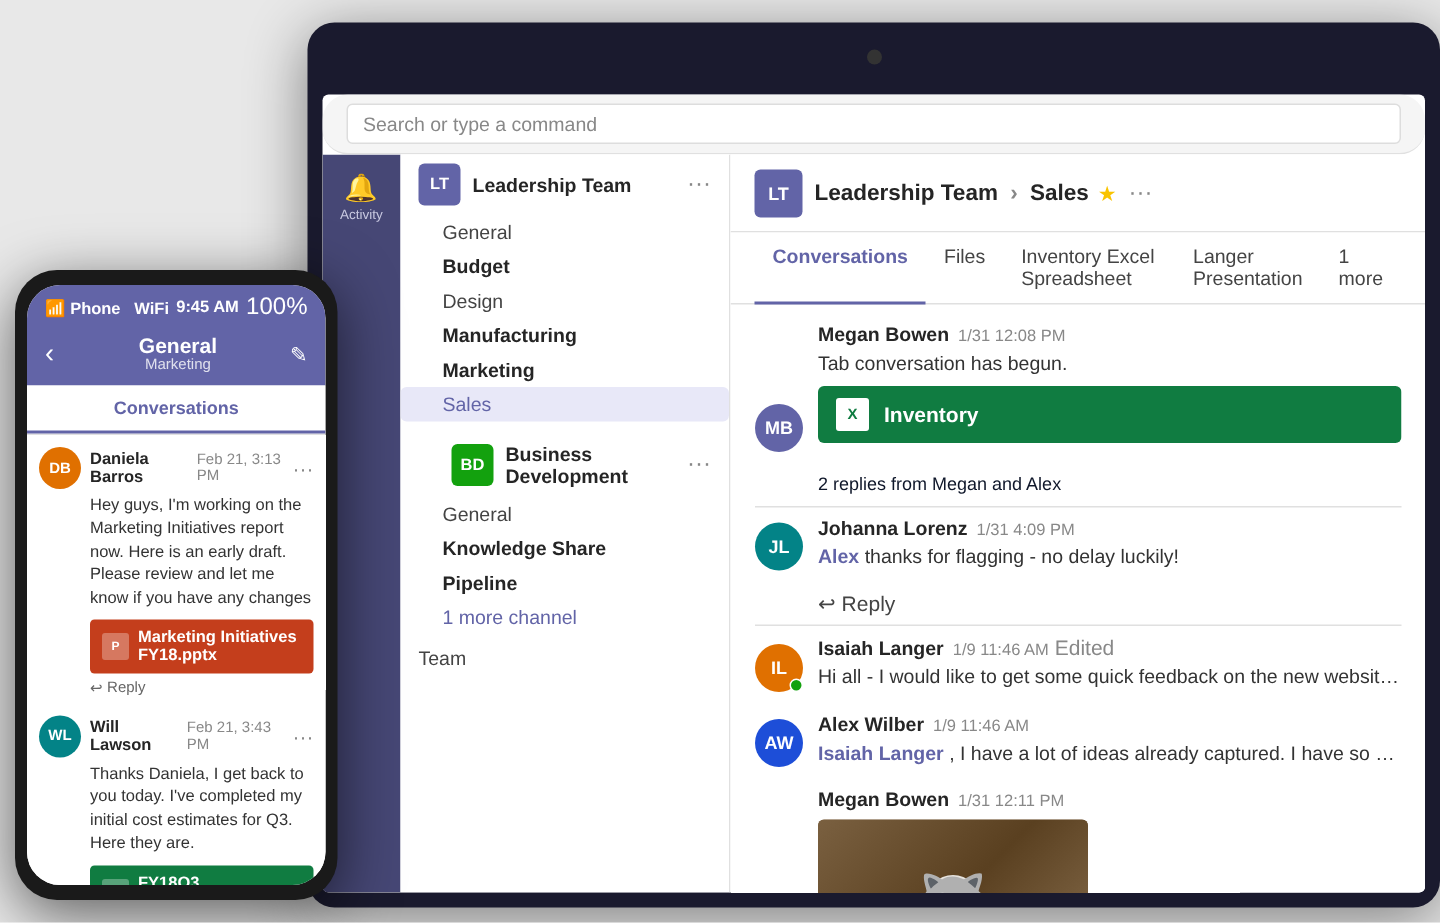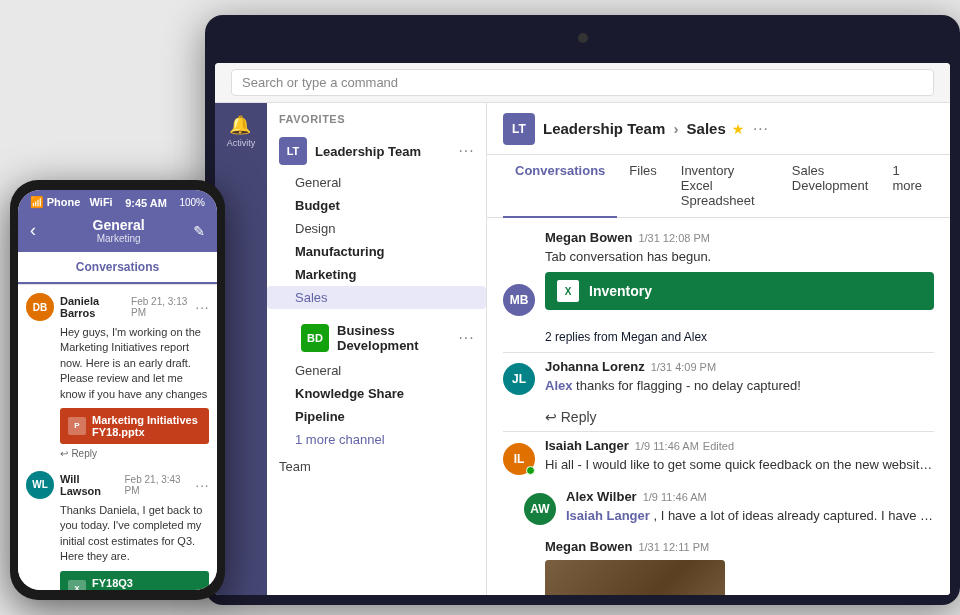--- a/index.html
+++ b/index.html
@@ -186,20 +186,21 @@
       font-weight: 600;
     }
 
     
     .search-bar-top {
       background: #f5f5f5;
       border-bottom: 1px solid #e0e0e0;
       padding: 6px 16px;
       display: flex;
       align-items: center;
+      border-radius: 17px;
     }
     .search-input-fake {
       flex: 1;
       background: #fff;
       border: 1px solid #ddd;
       border-radius: 4px;
       padding: 5px 10px;
       font-size: 13px;
       color: #888;
     }
@@ -226,42 +227,42 @@
       font-weight: bold;
       display: flex;
       align-items: center;
       justify-content: center;
       margin-right: 10px;
       flex-shrink: 0;
       position: relative;
     }
     .msg-avatar.orange { background: #e07000; }
     .msg-avatar.teal { background: #038387; }
-    .msg-avatar.blue { background: #15803d; margin-left: 21px; }
+    .msg-avatar.blue { background: #1d4ed8; }
     .online-dot {
       position: absolute;
       bottom: 0;
       right: 0;
       width: 9px;
       height: 9px;
       background: #13a10e;
       border-radius: 50%;
       border: 1.5px solid #fff;
     }
     .msg-content { flex: 1; overflow: hidden; }
     .msg-meta {
       display: flex;
       align-items: baseline;
       margin-bottom: 3px;
     }
     .msg-author { font-size: 13px; font-weight: 600; color: #252525; margin-right: 6px; }
     .msg-time { font-size: 11px; color: #888; }
     .msg-text { font-size: 13px; color: #333; line-height: 1.4; }
     .msg-text .mention { color: #6264a7; font-weight: 600; }
-    .msg-edited { font-size: 11px; color: #888; margin-left: 4px; }
+    .msg-edited { font-size: 14px; color: #888; margin-left: 4px; }
 
     .inventory-card {
       background: #107c41;
       color: #fff;
       border-radius: 4px;
       padding: 8px 12px;
       display: flex;
       align-items: center;
       margin: 6px 0;
       font-size: 14px;
@@ -391,21 +392,21 @@
       flex-direction: column;
     }
     .phone-status-bar {
       background: #6264a7;
       padding: 6px 12px 4px;
       display: flex;
       justify-content: space-between;
       align-items: center;
     }
     .status-time { color: #fff; font-size: 11px; font-weight: 700; }
-    .status-icons { color: #fff; font-size: 10px; display: flex; gap: 4px; align-items: center; }
+    .status-icons { color: #fff; font-size: 16px; display: flex; gap: 4px; align-items: center; }
     .phone-header {
       background: #6264a7;
       padding: 4px 12px 8px;
       display: flex;
       align-items: center;
     }
     .back-btn { color: #fff; font-size: 18px; margin-right: 8px; cursor: pointer; }
     .phone-title-area { flex: 1; text-align: center; }
     .phone-channel-name { color: #fff; font-size: 14px; font-weight: 600; }
     .phone-channel-sub { color: rgba(255,255,255,0.8); font-size: 10px; }
@@ -509,21 +510,20 @@
     <div class="teams-layout">
 
       <div class="tablet-nav">
         <div class="nav-icon">
           <span>🔔</span>
           <span class="nav-label">Activity</span>
         </div>
       </div>
 
       <div class="channel-sidebar">
-        <div class="channel-sidebar-header">Favorites</div>
 
         <div class="team-item">
           <div class="team-icon">LT</div>
           <span class="team-name">Leadership Team</span>
           <span class="team-more">···</span>
         </div>
 
         <div class="channel-item">General</div>
         <div class="channel-item bold">Budget</div>
         <div class="channel-item">Design</div>
@@ -553,21 +553,21 @@
             <span class="sales">Sales</span>
           </span>
           <span class="star-icon">★</span>
           <span class="dots-icon">···</span>
         </div>
 
         <div class="header-tabs">
           <div class="header-tab active">Conversations</div>
           <div class="header-tab">Files</div>
           <div class="header-tab">Inventory Excel Spreadsheet</div>
-          <div class="header-tab">Sales Development</div>
+          <div class="header-tab">Langer Presentation</div>
           <div class="header-tab">1 more</div>
         </div>
 
         <div class="messages-area">
 
           <div class="message-group">
             <div class="msg-avatar" style="background:#6264a7;">MB</div>
             <div class="msg-content">
               <div class="msg-meta">
                 <span class="msg-author">Megan Bowen</span>
@@ -585,21 +585,21 @@
 
           <div class="message-group">
             <div class="msg-avatar teal">JL</div>
             <div class="msg-content">
               <div class="msg-meta">
                 <span class="msg-author">Johanna Lorenz</span>
                 <span class="msg-time">1/31 4:09 PM</span>
               </div>
               <div class="msg-text">
                 <span class="mention">Alex</span>
-                <span> thanks for flagging - no delay captured!</span>
+                <span> thanks for flagging - no delay luckily!</span>
               </div>
             </div>
           </div>
           <div class="reply-btn">
             <span>↩</span>
             <span>Reply</span>
           </div>
           <hr class="divider">
 
           <div class="message-group">

